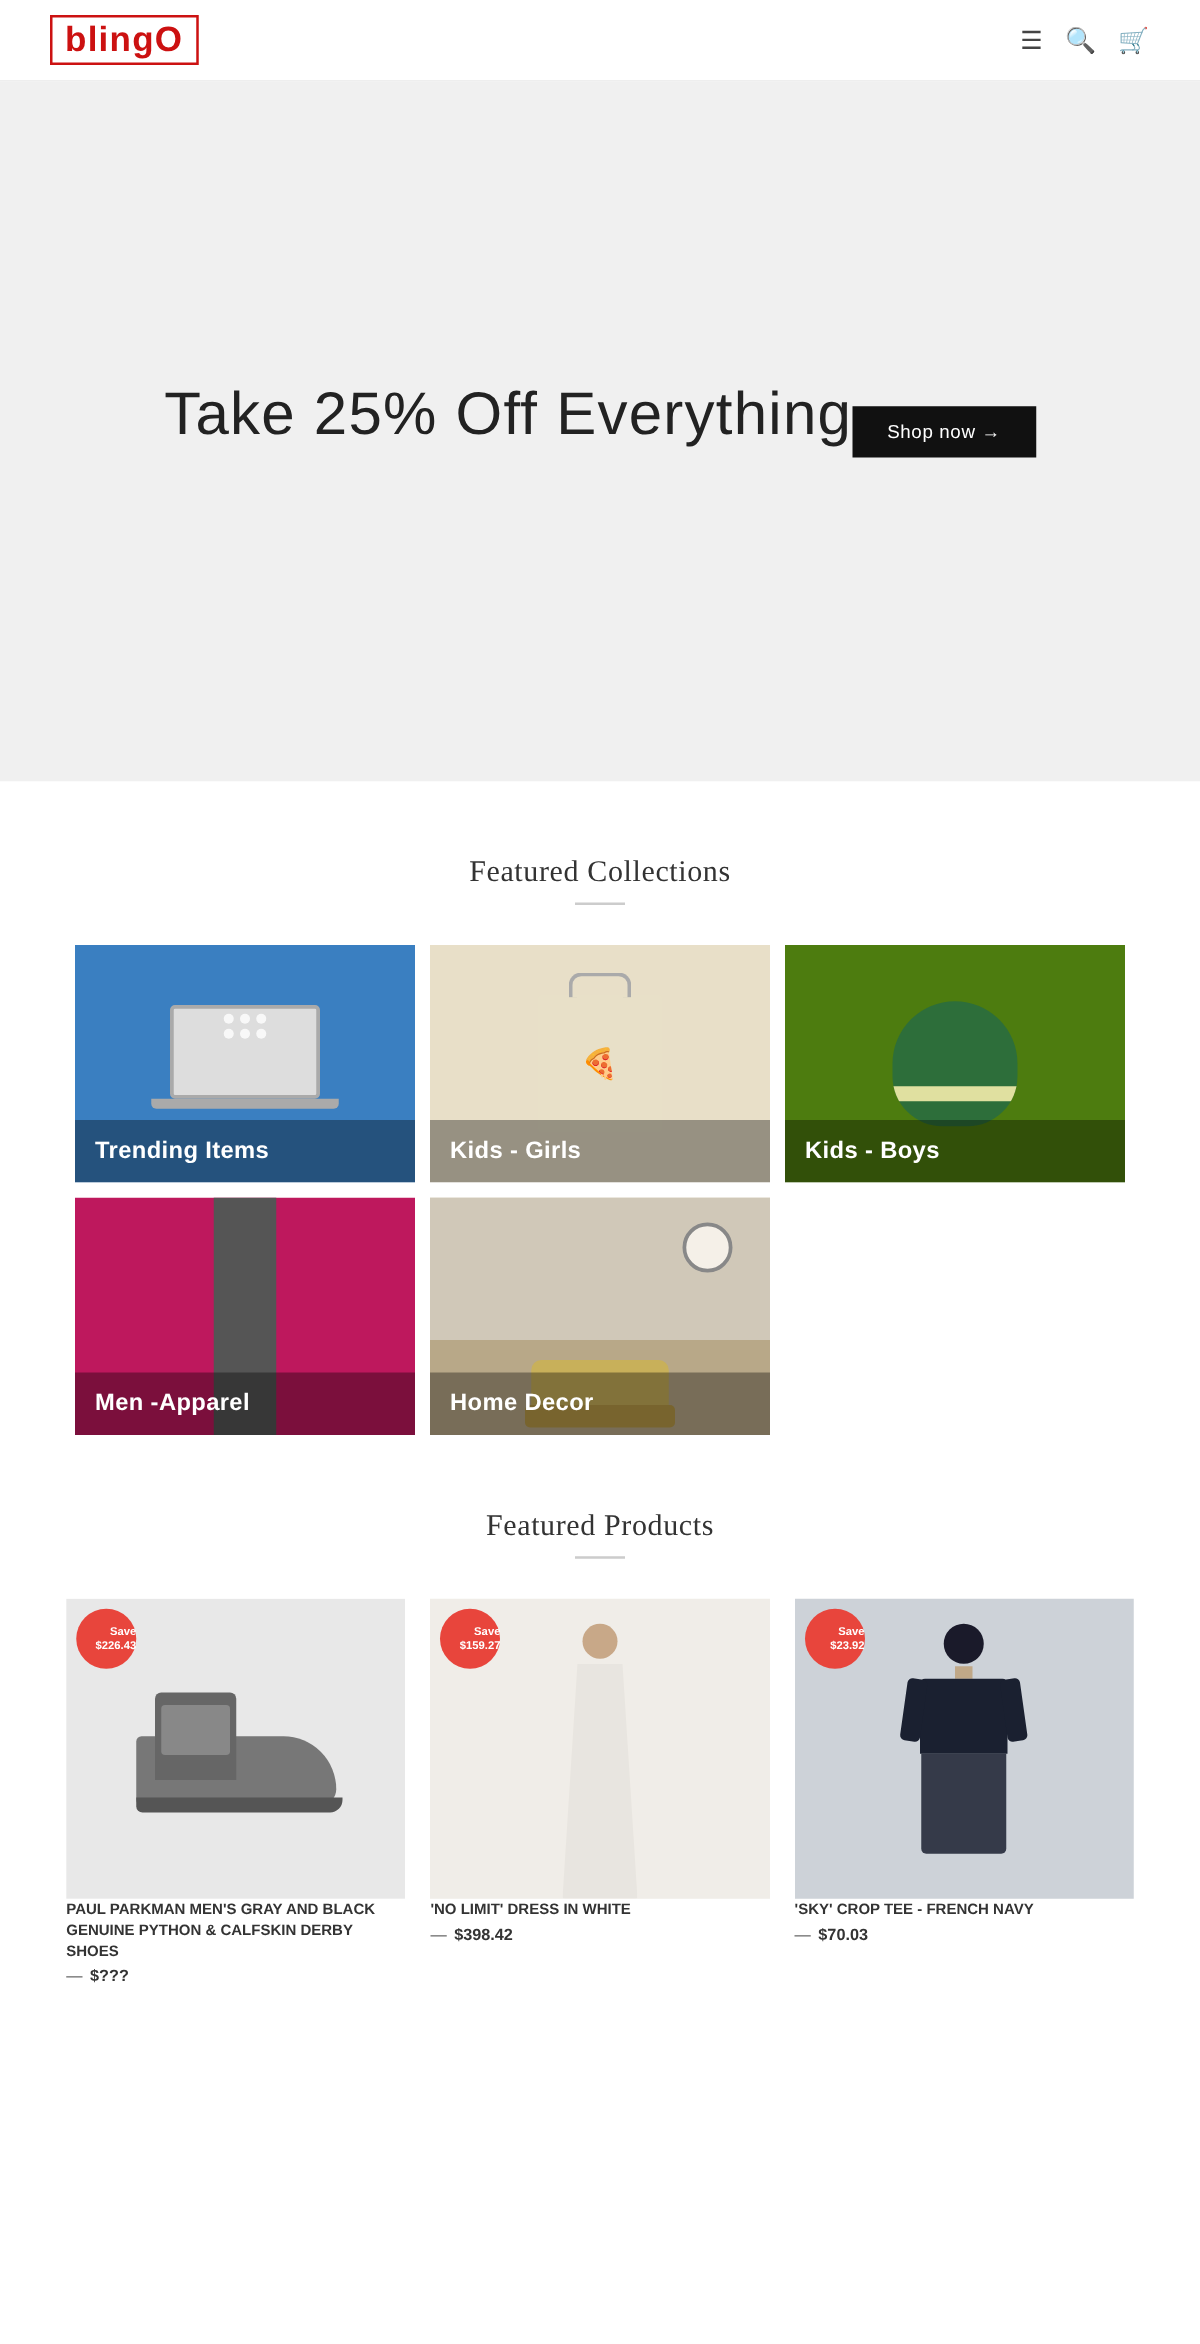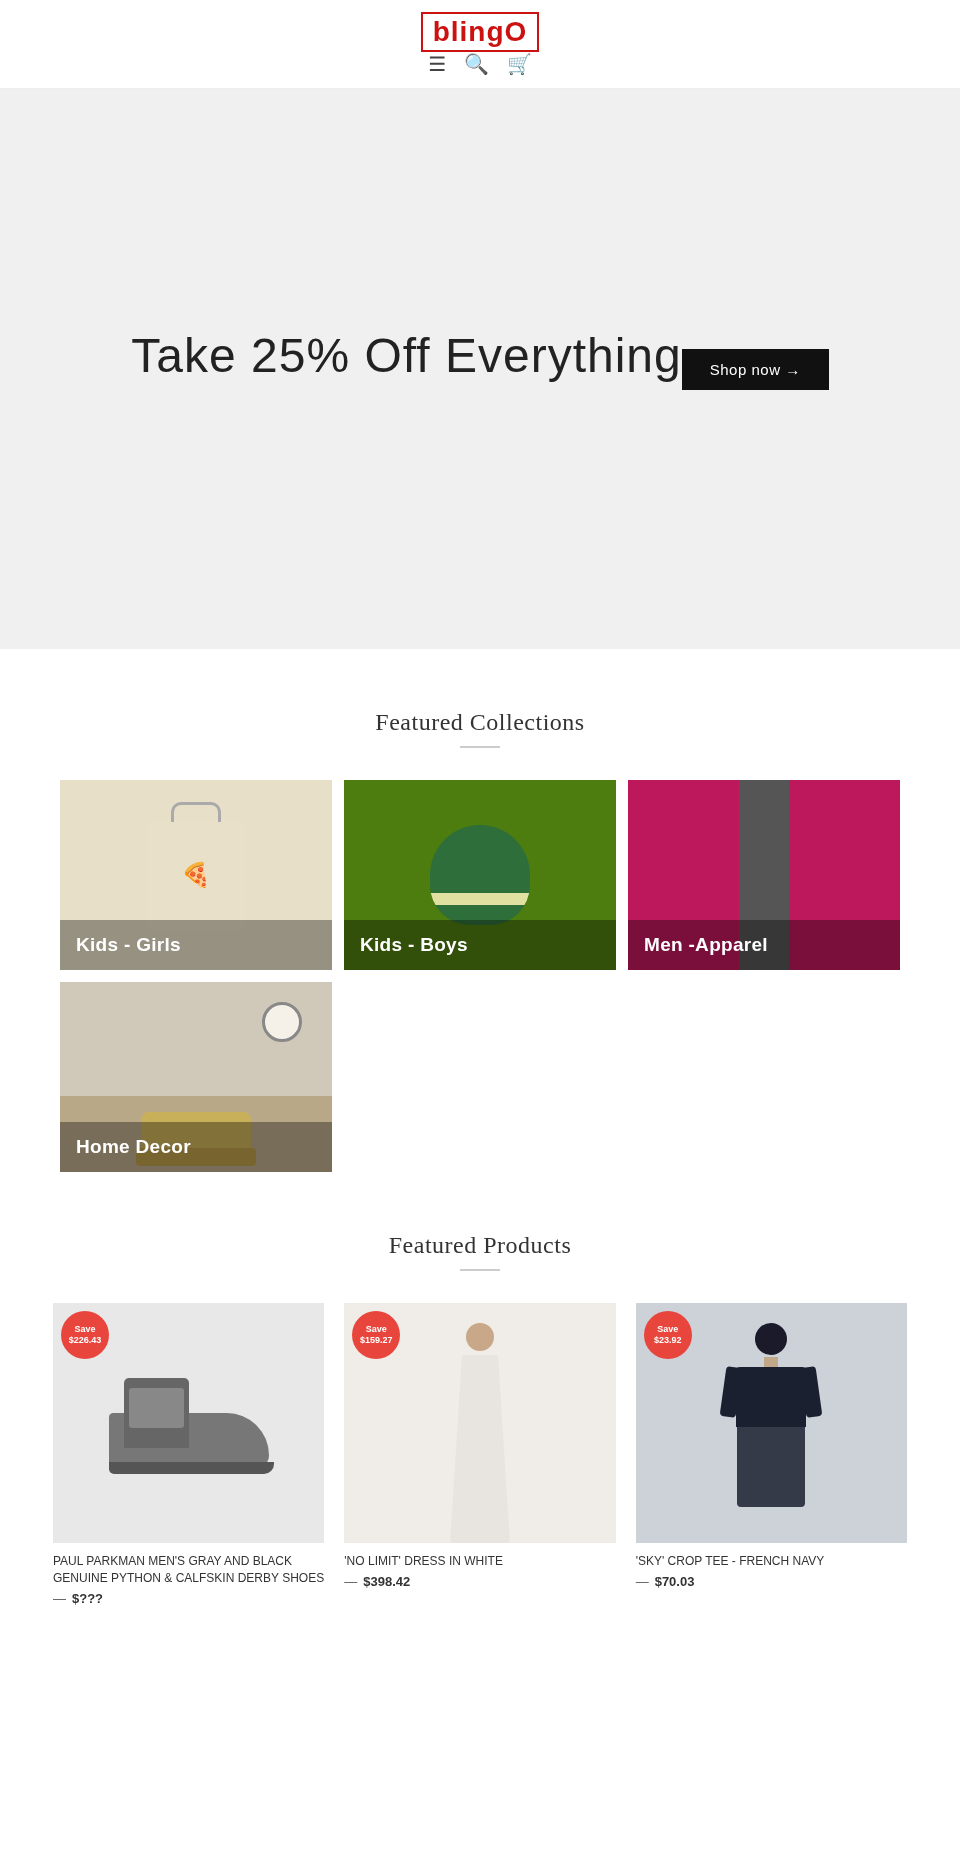--- a/index.html
+++ b/index.html
@@ -6,21 +6,20 @@
     body { font-family: Arial, Helvetica, sans-serif; background: #fff; width: 960px; }
 
     
     .header {
       display: flex;
       align-items: center;
       justify-content: space-between;
       padding: 12px 40px;
       border-bottom: 1px solid #eee;
       background: #fff;
-      flex-direction: column;
     }
     .logo-wrap {
       display: flex;
       align-items: center;
     }
     .logo {
       font-size: 28px;
       font-weight: 700;
       border: 2px solid #cc1111;
       padding: 2px 10px;
@@ -166,21 +165,21 @@
       position: absolute;
       top: 8px;
       left: 8px;
       background: #e8453c;
       color: #fff;
       border-radius: 50%;
       width: 48px;
       height: 48px;
       display: flex;
       flex-direction: column;
-      align-items: center;
+      align-items: flex-end;
       justify-content: center;
       font-size: 9px;
       font-weight: 700;
       line-height: 1.2;
       z-index: 2;
       text-align: center;
     }
     .product-image-area {
       width: 100%;
       height: 240px;
@@ -198,22 +197,21 @@
       background: #e8e8e8;
       display: flex;
       align-items: center;
       justify-content: center;
       position: relative;
     }
 
     .product-name {
       font-size: 12px;
       color: #333;
-      font-weight: 400;
-      margin-top: 10px;
+      font-weight: 700;
       text-transform: uppercase;
       line-height: 1.4;
     }
     .product-price-row {
       display: flex;
       align-items: center;
       gap: 6px;
       margin-top: 4px;
       font-size: 13px;
     }
@@ -369,20 +367,39 @@
 </section>
 
 <div class="spacer"></div>
 
 <section>
   <h2 class="section-title">Featured Collections</h2>
   <div class="section-divider"></div>
 
   <div class="collections-grid">
 
+    <div class="collection-card">
+      <div class="card-bg bg-trending">
+        <div style="display:flex; flex-direction:column; align-items:center; gap:4px; padding-bottom:20px;">
+          <div class="laptop-icon">
+            <div class="dot-row">
+                <div class="dot"></div>
+                <div class="dot"></div>
+                <div class="dot"></div>
+              </div>
+            <div class="dot-row">
+                <div class="dot"></div>
+                <div class="dot"></div>
+                <div class="dot"></div>
+              </div>
+          </div>
+        </div>
+        <div class="card-label">Trending Items</div>
+      </div>
+    </div>
 
     <div class="collection-card">
       <div class="card-bg bg-kids-girls" style="background:#e8dfc8;">
         <div class="tote-art">
           <div class="tote-handle"></div>
           <span class="tote-design">🍕</span>
         </div>
         <div class="card-label">Kids - Girls</div>
       </div>
     </div>

